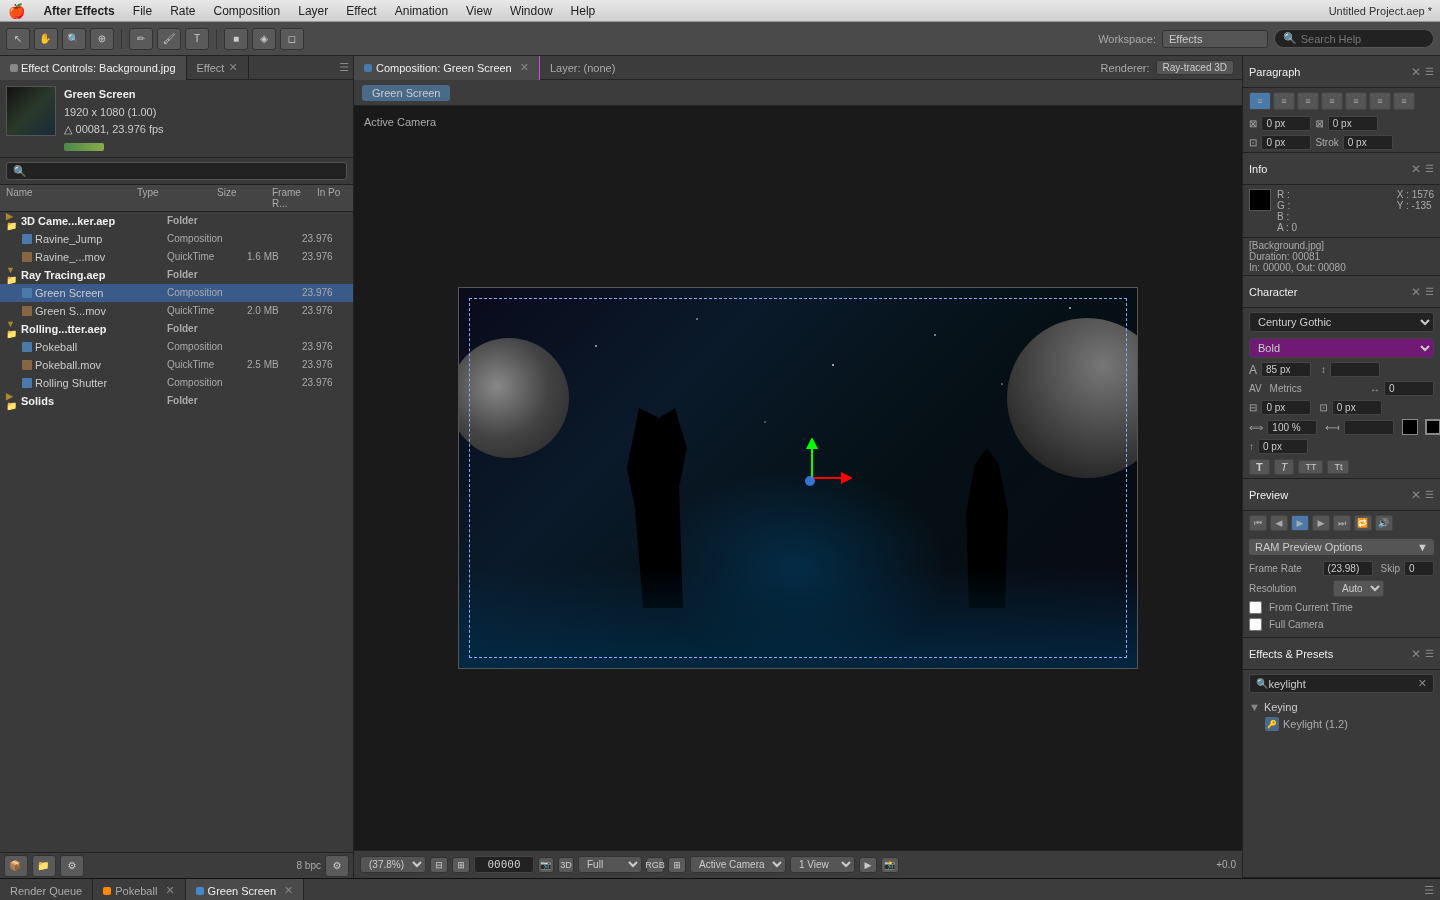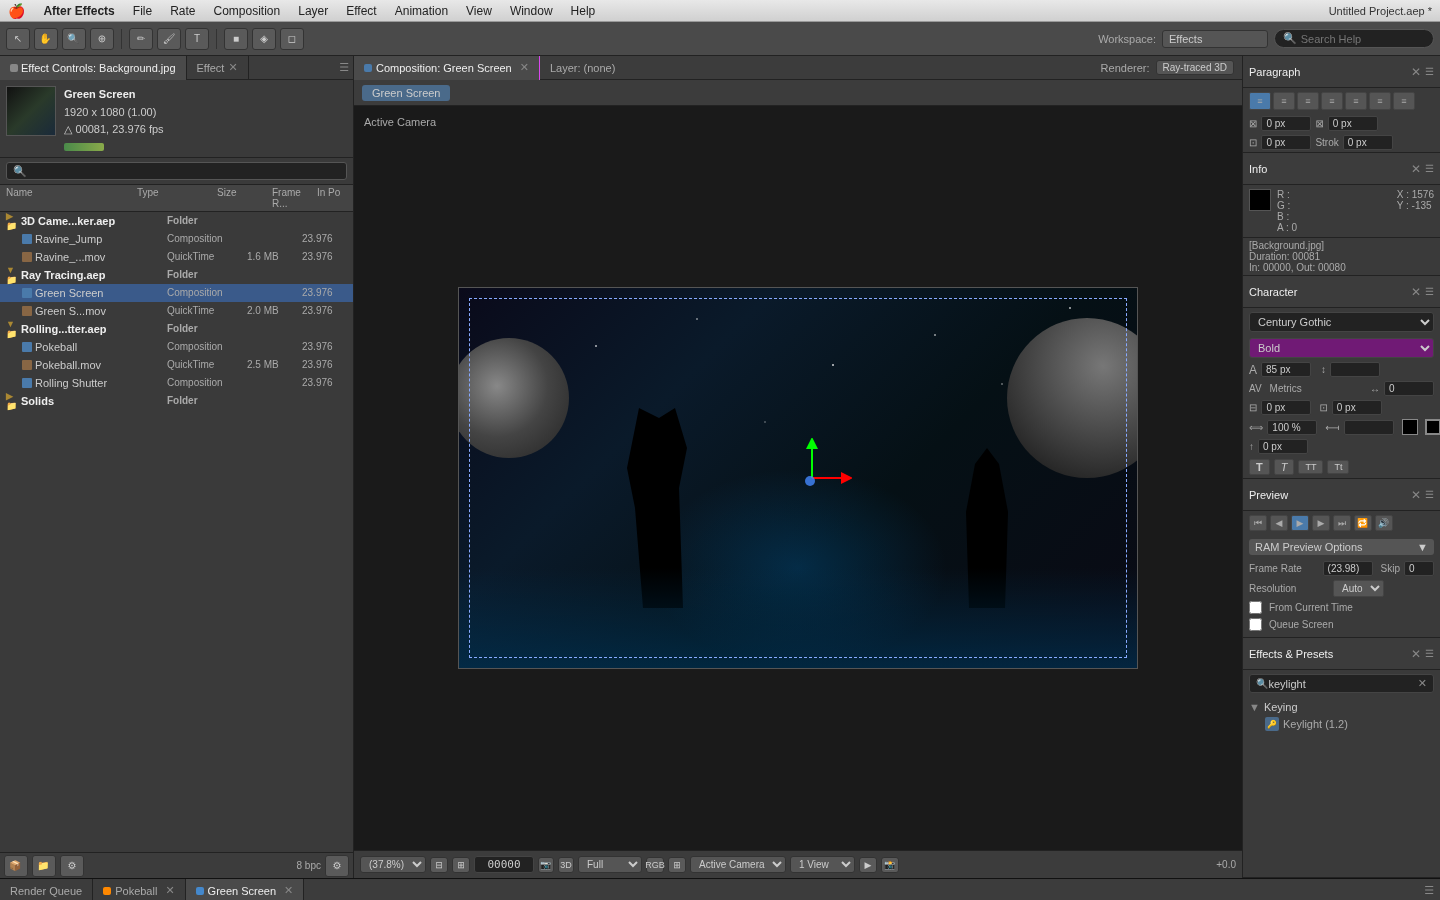--- a/index.html
+++ b/index.html
@@ -600,21 +600,21 @@
               <option>Full</option>
               <option>Half</option>
             </select>
           </div>
           <div class="ram-row">
             <input type="checkbox" class="ram-checkbox" style="">
             <span>From Current Time</span>
           </div>
           <div class="ram-row">
             <input type="checkbox" class="ram-checkbox" style="">
-            <span>Queue Screen</span>
+            <span>Full Camera</span>
           </div>
         </div>
       </div>
     </div>
 
     <div id="effects-panel" class="rp-section">
       <div class="rp-header">
         <span class="rp-title">Effects &amp; Presets</span>
         <span class="rp-close">✕</span>
         <span class="rp-menu">☰</span>

